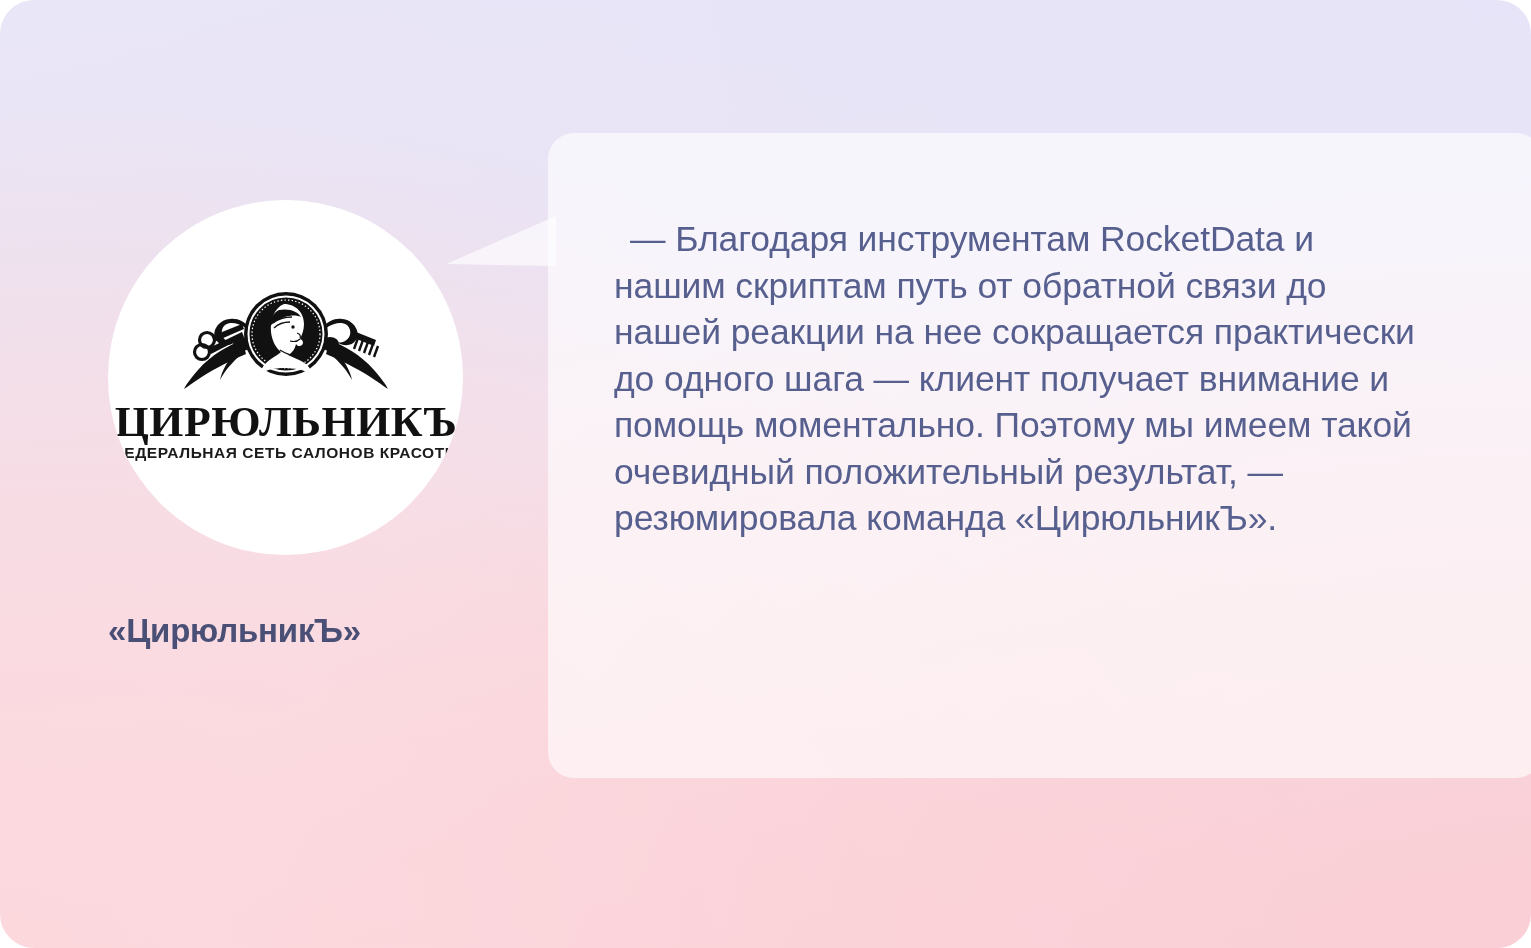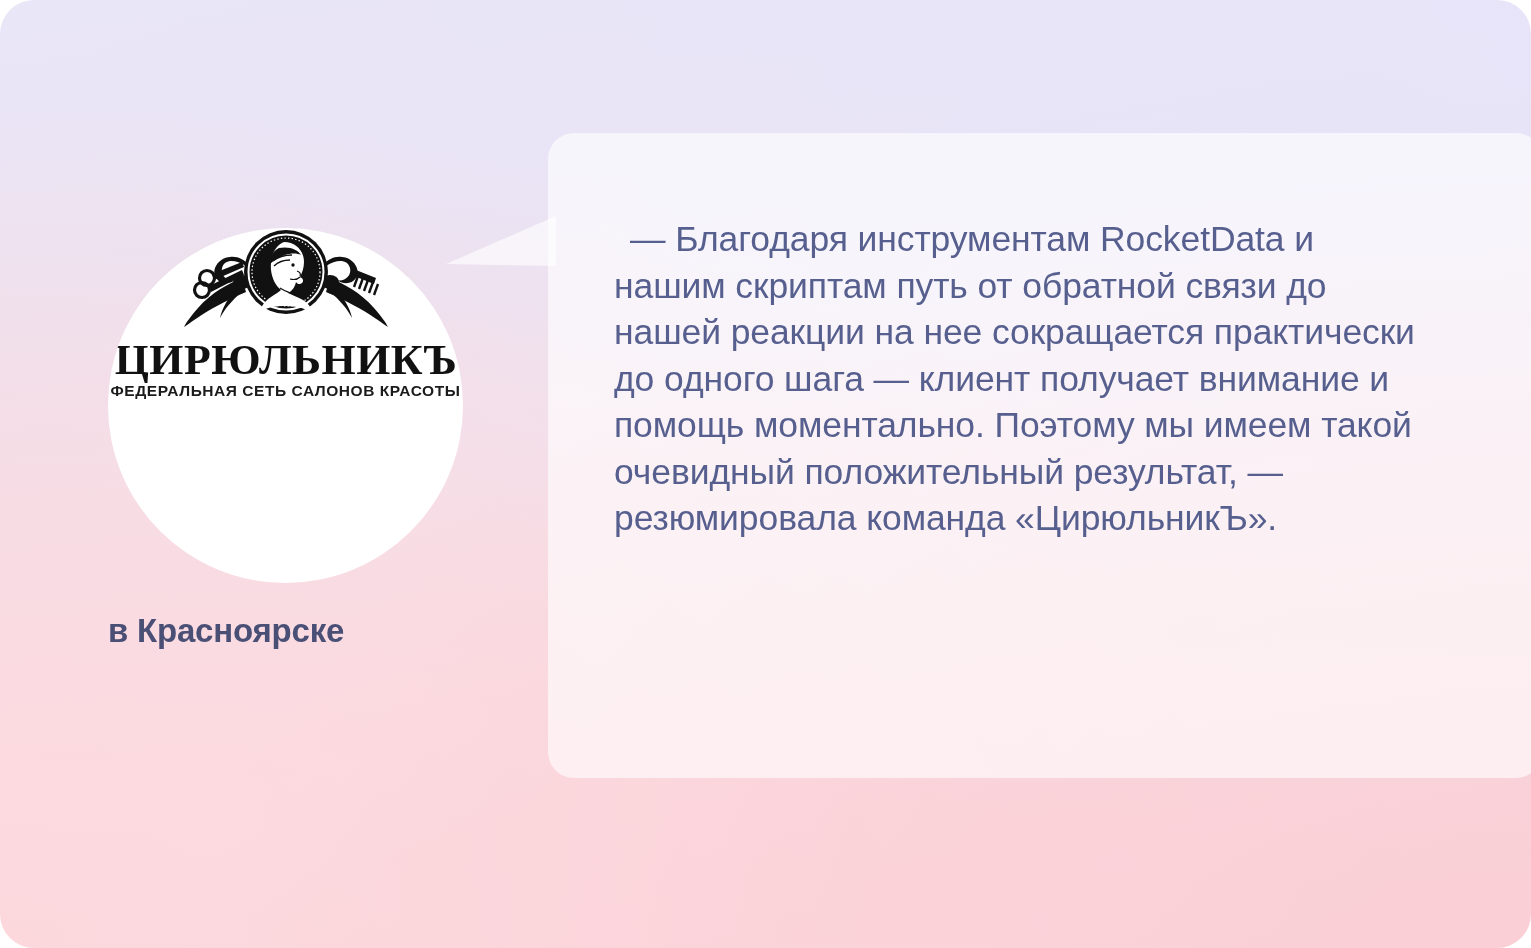--- a/index.html
+++ b/index.html
@@ -34,28 +34,29 @@
     position: absolute;
     left: 0;
     top: 0;
     width: 520px;
     height: 948px;
   }
 
   .brand-avatar {
     position: absolute;
     left: 108px;
-    top: 228px;
+    top: 200px;
     width: 355px;
     height: 355px;
     border-radius: 50%;
     background: #ffffff;
     display: flex;
     flex-direction: column;
     align-items: center;
+    justify-content: center;
     overflow: hidden;
   }
 
   .brand-logo {
     width: 330px;
     display: flex;
     flex-direction: column;
     align-items: center;
     transform: translateY(-4px);
   }
@@ -193,21 +194,21 @@
             <path d="M100 64 C106 68 114 70 120 73" stroke="#111111" stroke-width="1.2" fill="none"></path>
           </g>
         </svg>
 
         <div class="brand-wordmark">ЦИРЮЛЬНИКЪ</div>
         <div class="brand-tagline">ФЕДЕРАЛЬНАЯ СЕТЬ САЛОНОВ КРАСОТЫ</div>
       </div>
     </div>
 
     <div class="brand-caption">
-      <span class="caption-line">в Красноярске</span>
+      <span class="caption-line">«ЦирюльникЪ»</span>
     </div>
   </div>
 
   <svg class="quote-bubble-tail" viewBox="0 0 110 56" aria-hidden="true">
     <path d="M110 0 L0 48 L110 50 Z" fill="rgba(255,255,255,0.62)"></path>
   </svg>
 
   <div class="quote-bubble">
     <div class="quote-text">— Благодаря инструментам RocketData и нашим скриптам путь от обратной связи до нашей реакции на нее сокращается практически до одного шага — клиент получает внимание и помощь моментально. Поэтому мы имеем такой очевидный положительный результат, — резюмировала команда «ЦирюльникЪ».</div>
   </div>

